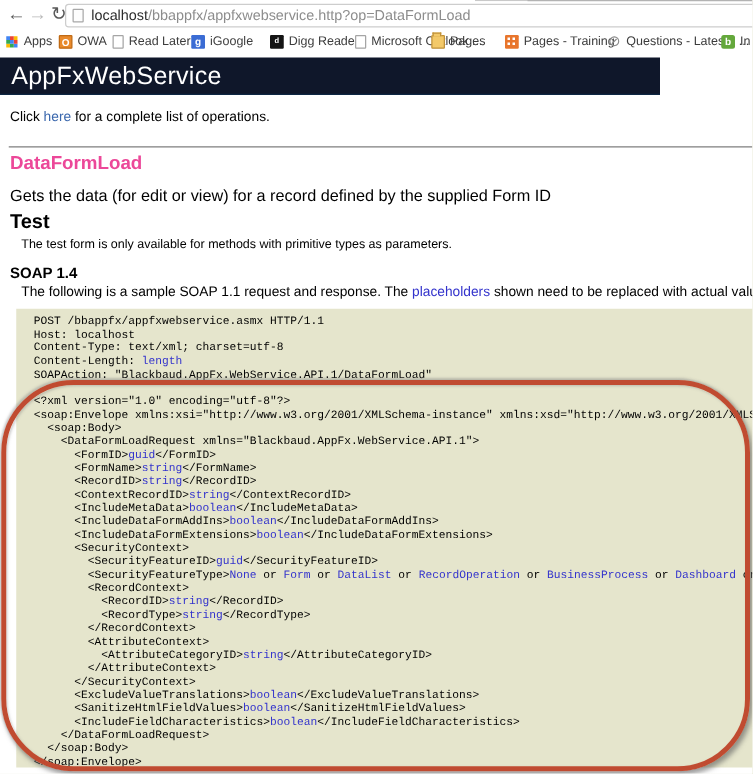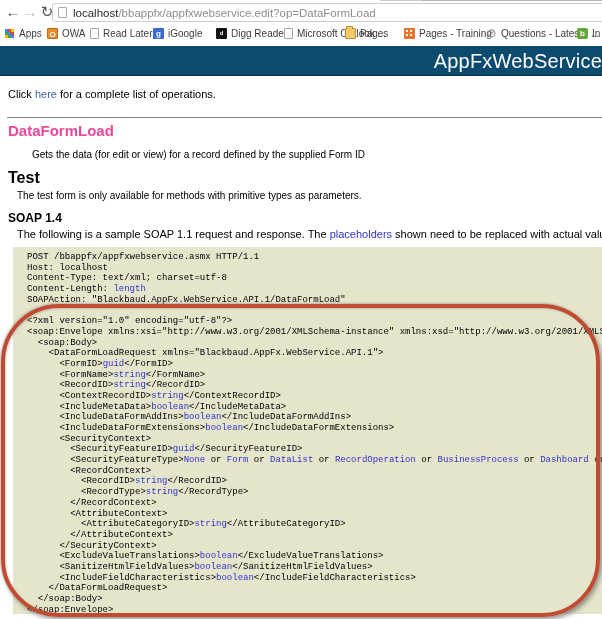--- a/index.html
+++ b/index.html
@@ -43,29 +43,29 @@
   .bi-folder{ background:#f3c969; border:1px solid #c0913a; border-radius:1px; }
   .bi-folder::before { content:""; position:absolute; top:-3px; left:0; width:5px; height:2px;
         background:#f3c969; border:1px solid #c0913a; border-bottom:none; }
   .bi-pages { background:#e8752c; border-radius:1px; }
   .bi-pages::before { content:""; position:absolute; left:2px; top:2px; width:2px; height:2px;
         background:#fff; box-shadow:4px 0 #fff, 0 4px #fff, 4px 4px #fff; }
   .bi-slash { color:#8a8a8a; font-size:12px; line-height:11px; font-weight:normal; }
   .bi-bgreen{ background:#64a83c; border-radius:2px; }
 
   
-  .band { position:absolute; top:46px; left:0; width:602px; height:30px;
-          background:#0c4a6e; border-bottom:1px solid #0e2743;text-align:right; }
+  .band { position:absolute; top:46px; left:0; width:528px; height:30px;
+          background:#0f172a; border-bottom:1px solid #0e2743; }
   .band h1 { color:#ffffff; font-size:20px; font-weight:500; padding:4px 0 0 9px;
              letter-spacing:0.2px; }
   .ops-line { position:absolute; top:88px; left:8px; font-size:11px; color:#000; }
   .ops-line a { color:#3a67ad; cursor:pointer; }
   .rule { position:absolute; top:117px; left:7px; right:0; height:0; border-top:1px solid #7f7f7f; }
   .op-title { position:absolute; top:122px; left:8px; font-size:15px; font-weight:bold; color:#ec4899; }
-  .op-desc  { position:absolute; top:149px; left:8px; font-size:10px; color:#000;margin-left:24px; }
+  .op-desc  { position:absolute; top:149px; left:8px; font-size:13px; color:#000; }
   .h-test   { position:absolute; top:169px; left:8px; font-size:16px; font-weight:bold; color:#000; }
   .test-note{ position:absolute; top:190px; left:17px; font-size:10px; color:#000;text-align:center; }
   .h-soap   { position:absolute; top:211px; left:8px; font-size:12px; font-weight:bold; color:#000; }
   .soap-intro { position:absolute; top:228px; left:17px; font-size:11px; color:#000; white-space:nowrap; }
   .soap-intro .ph-word { color:#3333cc; }
 
   
   pre.soap {
     position:absolute; top:247px; left:13px; width:700px; height:367px;
     background:#e5e5cc; padding:5px 0 0 14px;
@@ -91,21 +91,21 @@
 
   <div class="tabstrip-line"></div>
   <div class="tabstrip-bar"></div>
 
   <div class="toolbar">
     <div class="navbtn" style="left:4px">←</div>
     <div class="navbtn fwd" style="left:21px">→</div>
     <div class="navbtn" style="left:38px">↻</div>
     <div class="omnibox">
       <span class="doc-ic"></span>
-      <span class="url"><span class="host">localhost</span><span class="path">/bbappfx/appfxwebservice.edit?op=DataFormLoad</span></span>
+      <span class="url"><span class="host">localhost</span><span class="path">/bbappfx/appfxwebservice.http?op=DataFormLoad</span></span>
     </div>
   </div>
 
   <div class="bookmarks">
     <div class="bm" style="left:4px">
       <span class="bi bi-apps"></span>
       <span class="bl">Apps</span>
       </div>
     <div class="bm" style="left:47px">
       <span class="bi bi-owa">O</span>

